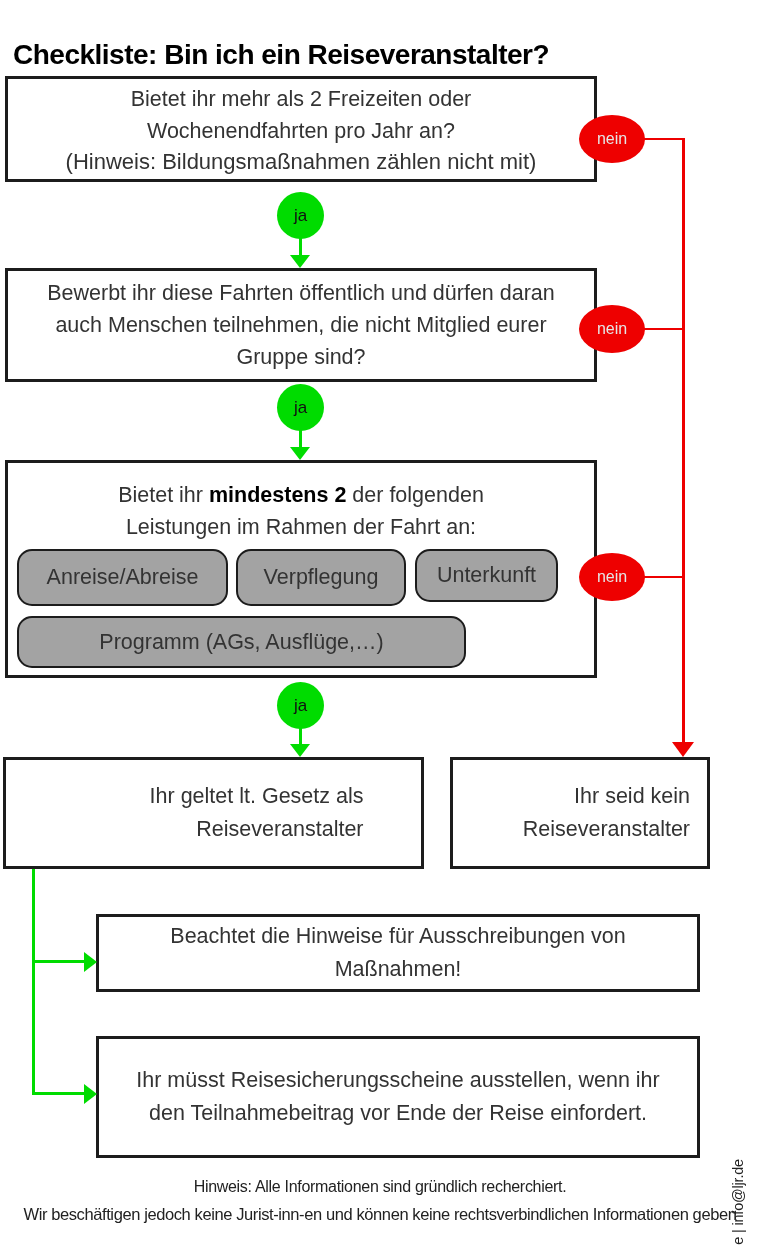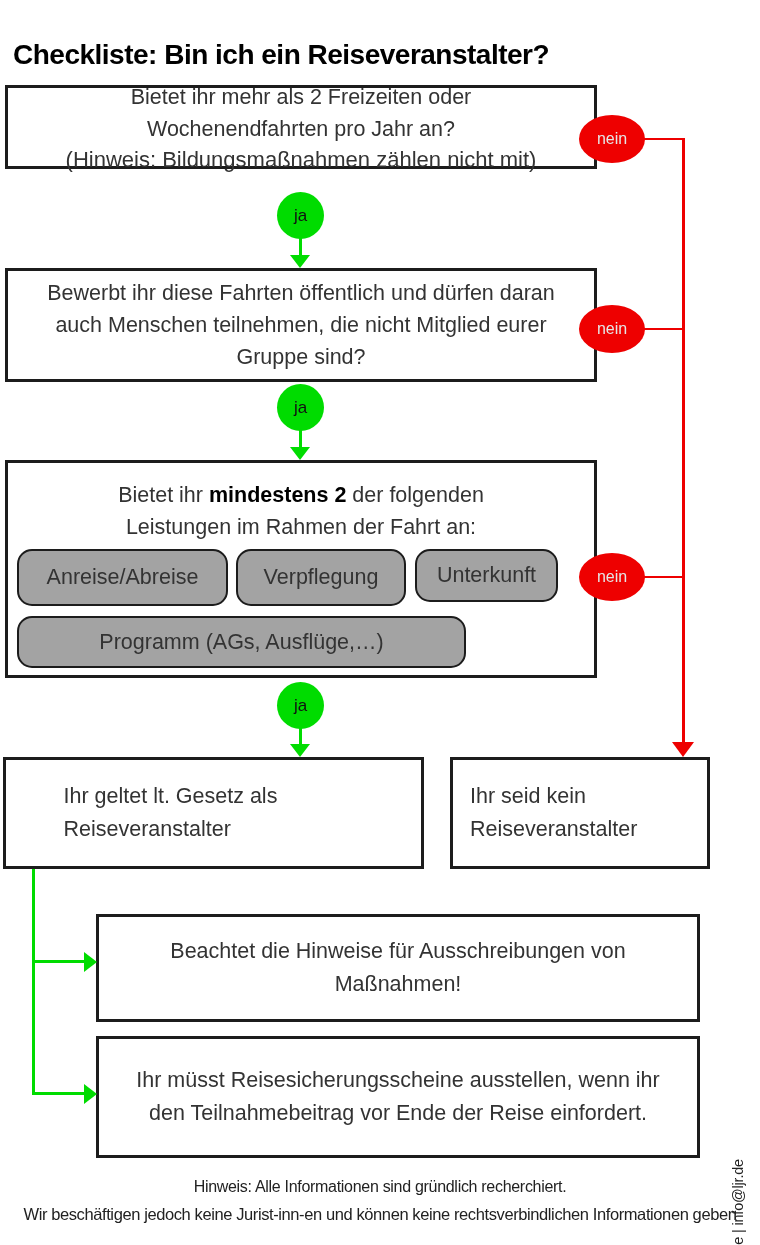--- a/index.html
+++ b/index.html
@@ -12,49 +12,49 @@
     left:13px;top:20px;width:720px;font-size:28px;font-weight:800;color:#000;
     letter-spacing:-0.5px;
   }
   .qbox{
     border:3px solid #1c1c1c;background:#fff;box-sizing:border-box;
     display:flex;flex-direction:column;align-items:center;justify-content:center;
     text-align:center;
   }
   .qtext{font-size:21.5px;line-height:1.5;color:#333;}
   .qhint{font-size:22px;color:#333;margin-top:2px;}
-  .box1{left:5px;top:85px;width:592px;height:84px;padding:0 48px;}
+  .box1{left:5px;top:76px;width:592px;height:106px;padding:0 48px;}
   .box2{left:5px;top:268px;width:592px;height:114px;padding:0 18px;}
   .box3{left:5px;top:460px;width:592px;height:218px;border:3px solid #1c1c1c;background:#fff;box-sizing:border-box;}
   .q3title{position:absolute;left:0;top:16px;width:100%;text-align:center;font-size:21.5px;line-height:1.5;color:#333;}
   .q3title b{color:#000;font-weight:700;}
   .pill{
     position:absolute;border:2.5px solid #1c1c1c;border-radius:15px;background:#a3a3a3;
     box-sizing:border-box;display:flex;align-items:center;justify-content:center;
     font-size:21.5px;color:#333;
   }
   .pill1{left:9px;top:86px;width:211px;height:57px;}
   .pill2{left:228px;top:86px;width:170px;height:57px;}
   .pill3{left:407px;top:86px;width:143px;height:53px;}
   .pill4{left:9px;top:153px;width:449px;height:52px;}
   .resbox{
     border:3px solid #1c1c1c;background:#fff;box-sizing:border-box;
-    display:flex;align-items:center;justify-content:center;text-align:left;
+    display:flex;align-items:center;justify-content:center;text-align:right;
     font-size:21.5px;line-height:1.55;color:#333;
   }
   .res-yes{left:3px;top:757px;width:421px;height:112px;}
   .res-no{left:450px;top:757px;width:260px;height:112px;}
   .res-yes .inner{max-width:300px;}
   .res-no .inner{max-width:220px;}
   .notebox{
     border:3px solid #1c1c1c;background:#fff;box-sizing:border-box;
     display:flex;align-items:center;justify-content:center;text-align:center;
     font-size:21.5px;line-height:1.55;color:#333;
   }
-  .note1{left:96px;top:914px;width:604px;height:108px;padding:0 40px;}
+  .note1{left:96px;top:914px;width:604px;height:78px;padding:0 40px;}
   .note2{left:96px;top:1036px;width:604px;height:122px;padding:0 28px;}
   .ja{
     width:47px;height:47px;border-radius:50%;
     display:flex;align-items:center;justify-content:center;
     font-size:17px;color:#111;
   }
   .ja1{left:277px;top:192px;}
   .ja2{left:277px;top:384px;}
   .ja3{left:277px;top:682px;}
   .nein{

